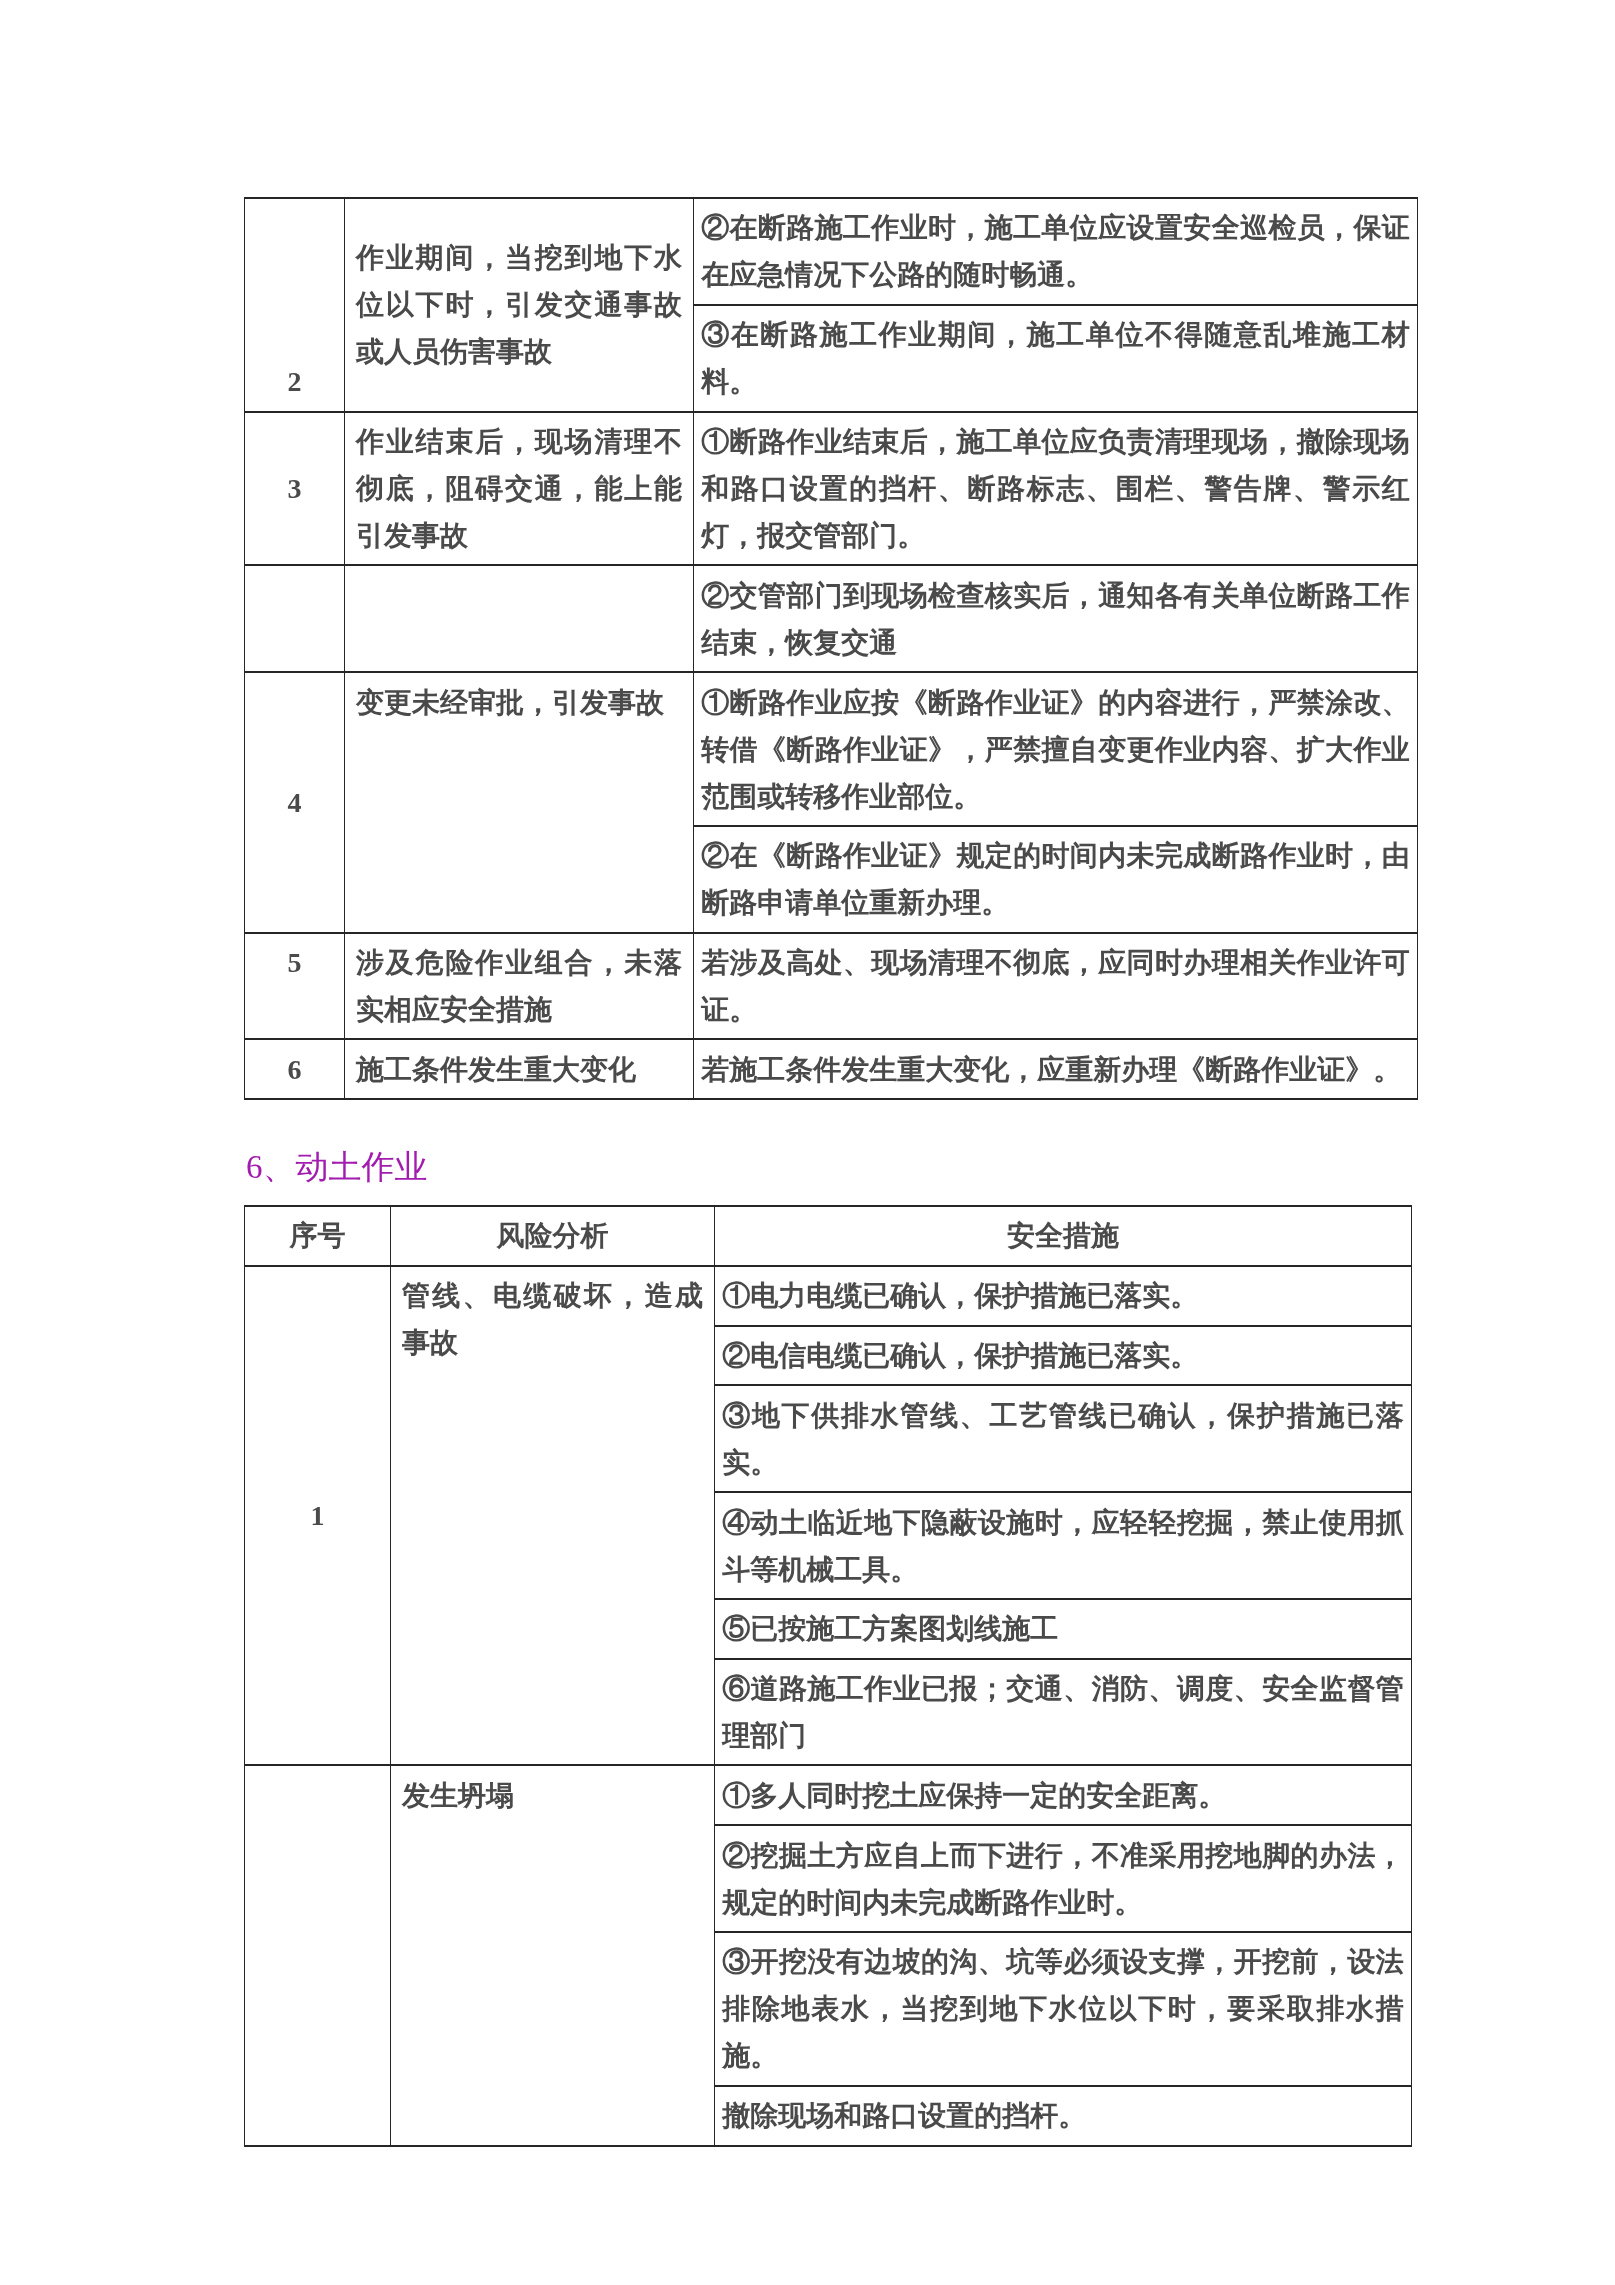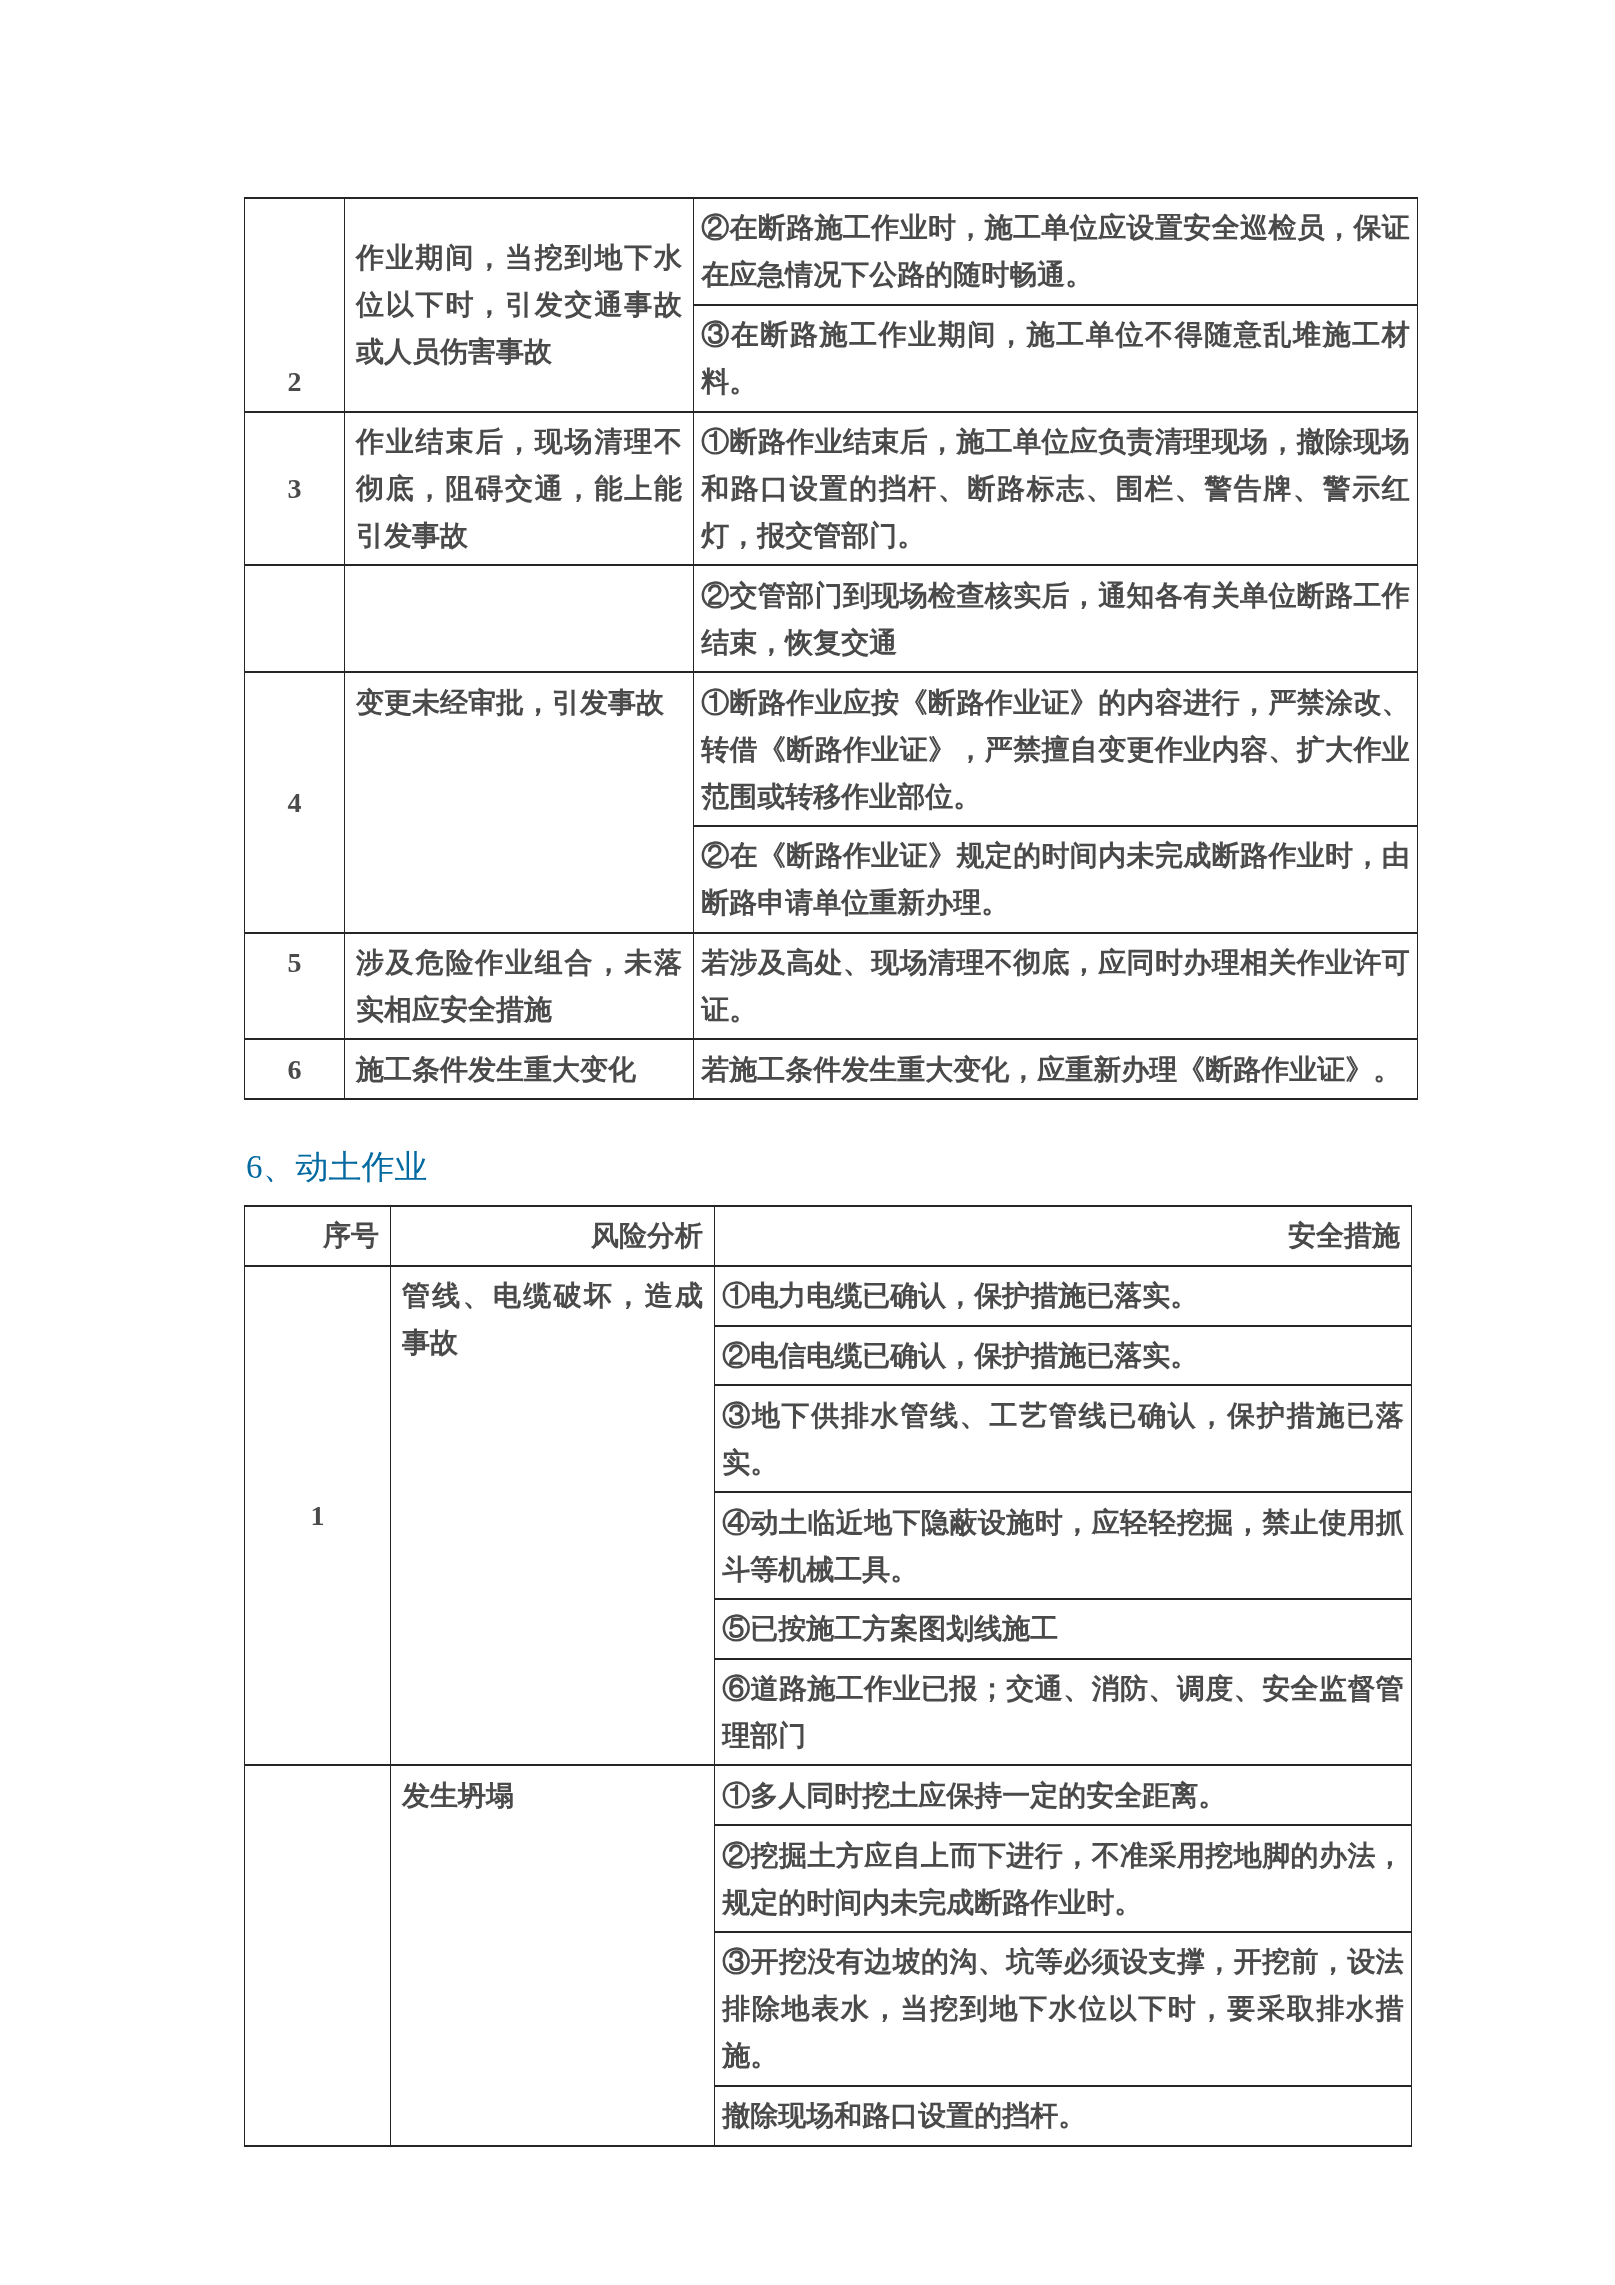--- a/index.html
+++ b/index.html
@@ -31,34 +31,34 @@
     border:1.8px solid #262626;
     border-top-width:2.7px;
     border-bottom-width:2.7px;
     font-size:28px;
     line-height:47px;
     font-weight:bold;
     padding:5.4px 11px;
     vertical-align:middle;
     overflow:hidden;
   }
-  th{text-align:right;}
+  th{text-align:center;}
   td.seq{text-align:center;padding:5.4px 1.8px;}
   td.risk{text-align:justify;text-justify:inter-ideograph;}
   td.measure{text-align:justify;text-justify:inter-ideograph;padding:5.4px 7.2px;}
   .v-top{vertical-align:top;margin-left:39px;}
   .v-bottom{vertical-align:bottom;}
   .v-middle{vertical-align:middle;}
 
   .section-heading{
     position:absolute;
     left:246px;top:1147px;
     font-size:33px;
     line-height:40px;
-    color:#0369a1;
+    color:#a21caf;
   }
 </style>
 </head>
 <body>
 
 <div class="page">
 
   <table class="doc-table" id="t1">
     <colgroup>
       <col class="c-seq">

